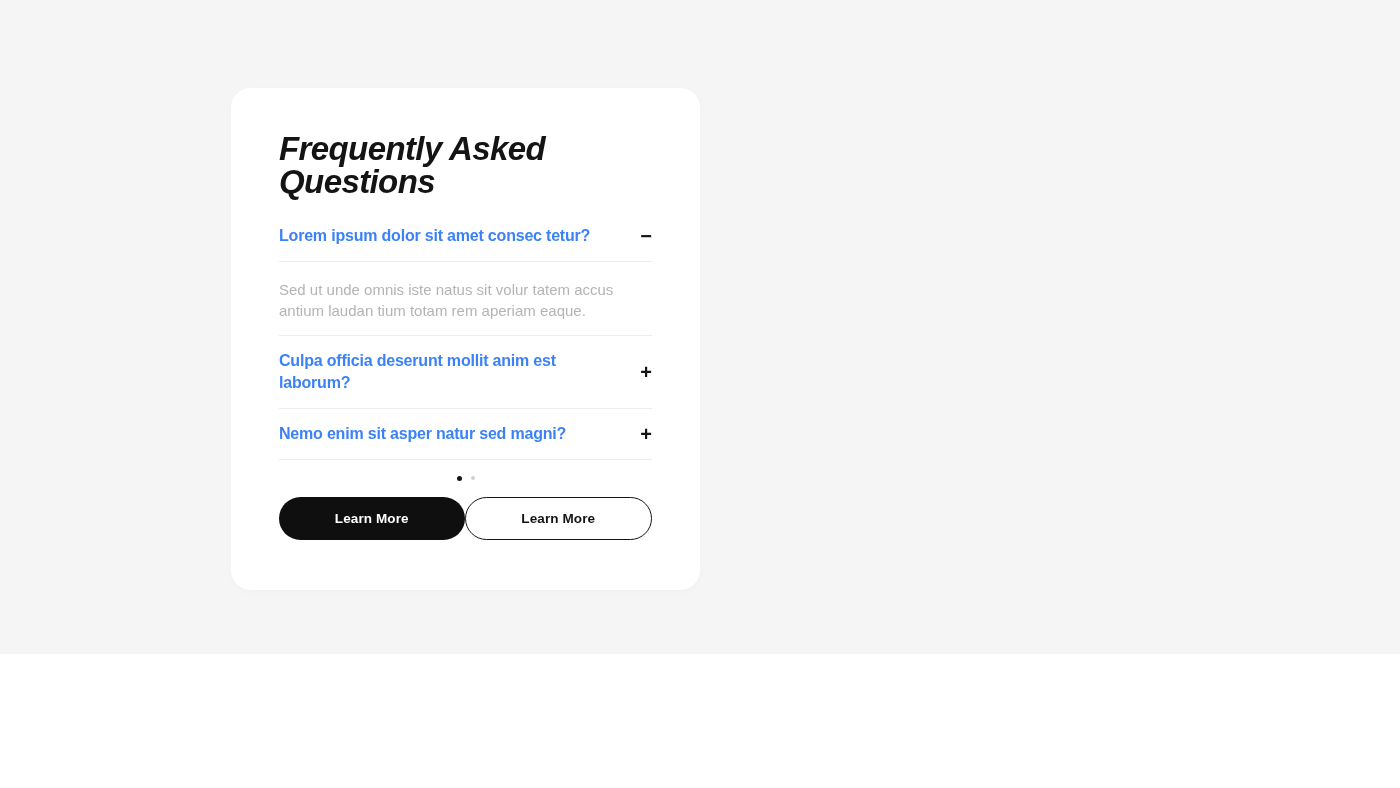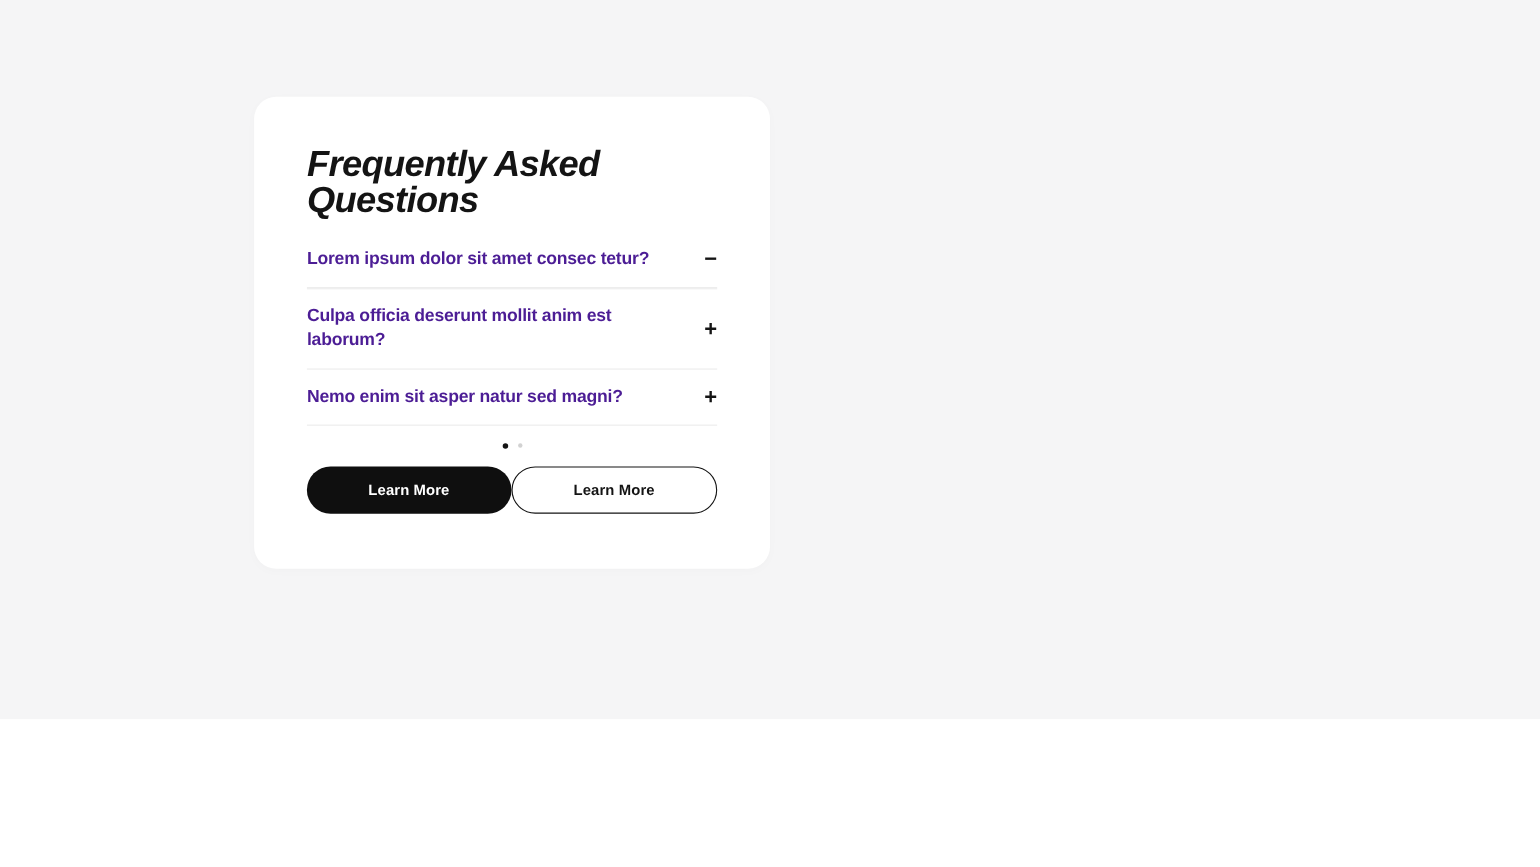--- a/index.html
+++ b/index.html
@@ -42,21 +42,21 @@
     display: flex;
     justify-content: space-between;
     align-items: center;
     padding: 14px 0;
     cursor: pointer;
   }
   .q-text {
     font-size: 16px;
     font-weight: 700;
     letter-spacing: -0.2px;
-    color: #4c1d95;
+    color: #3b82f6;
     line-height: 22px;
   }
   .toggle {
     font-size: 20px;
     font-weight: 700;
     line-height: 14px;
     color: #141414;
     flex: 0 0 auto;
     margin-left: 12px;
   }
@@ -124,20 +124,21 @@
     <h2 class="faq-title">Frequently Asked Questions</h2>
 
     <div>
 
       <div>
         <div class="acc-q">
           <span class="q-text">Lorem ipsum dolor sit amet consec tetur?</span>
           <span class="toggle">−</span>
         </div>
         <div class="acc-divider"></div>
+        <div class="acc-a">Sed ut unde omnis iste natus sit volur tatem accus antium laudan tium totam rem aperiam eaque.</div>
         <div class="acc-divider"></div>
       </div>
 
       <div>
         <div class="acc-q">
           <span class="q-text">Culpa officia deserunt mollit anim est laborum?</span>
           <span class="toggle">+</span>
         </div>
         <div class="acc-divider"></div>
       </div>

